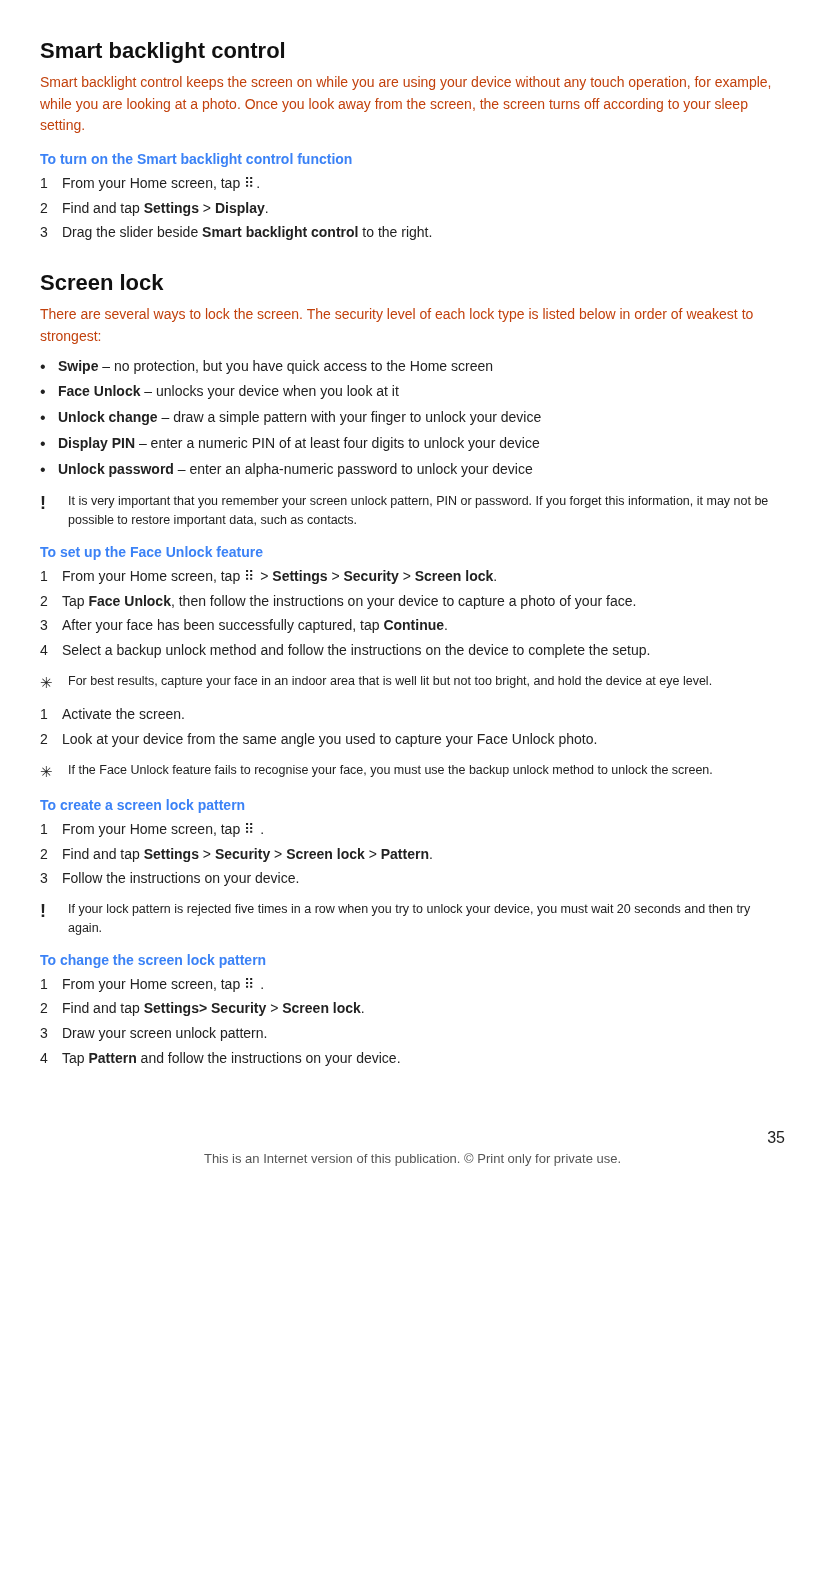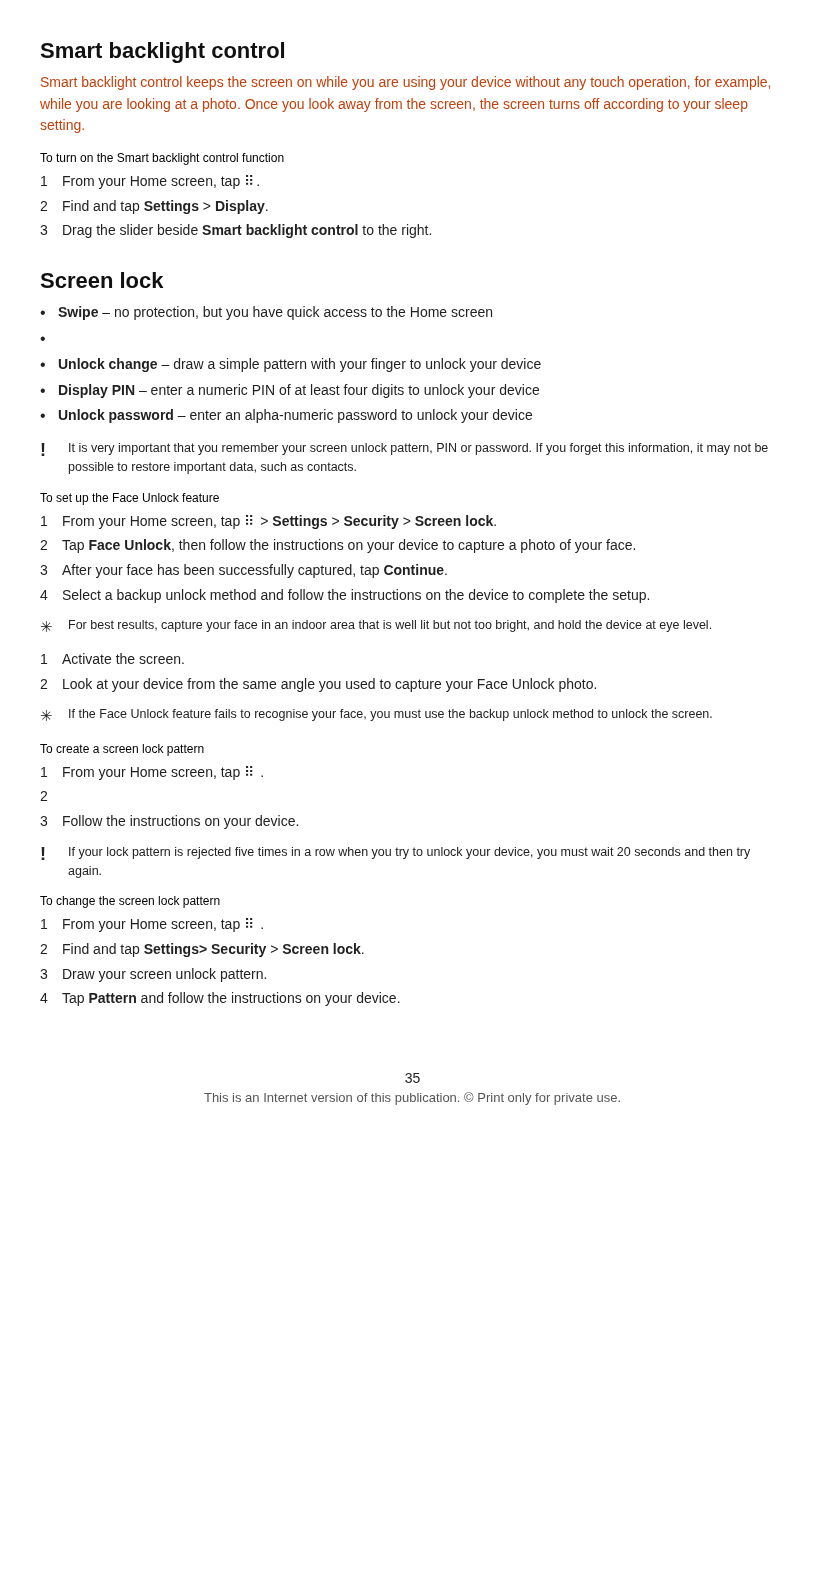--- a/index.html
+++ b/index.html
@@ -19,23 +19,23 @@
       margin-top: 18px;
       color: #111;
     }
     .body-text {
       font-size: 14px;
       line-height: 1.55;
       color: #c2410c;
       margin-bottom: 8px;
     }
     .link-heading {
-      color: #000000;
-      font-size: 12px;
-      font-weight: normal;
+      color: #3b82f6;
+      font-size: 14px;
+      font-weight: bold;
       margin-top: 14px;
       margin-bottom: 6px;
     }
     .numbered-list {
       list-style: none;
       padding: 0;
       margin: 0 0 6px 0;
     }
     .numbered-list li {
       display: flex;
@@ -98,23 +98,23 @@
     b, strong {
       font-weight: bold;
     }
     .page-footer {
       text-align: center;
       margin-top: 60px;
       font-size: 13px;
       color: #555;
     }
     .page-number {
-      font-size: 14px;
-      color: #222;
-      text-align: center;
+      font-size: 16px;
+      color: #222;
+      text-align: right;
       margin-bottom: 4px;
     }
     .section-gap {
       margin-top: 26px;
     }
   </style>
 </head>
 <body>
 
 <div>
@@ -133,28 +133,30 @@
     </li>
     <li>
       <span class="num">3</span>
       <span>Drag the slider beside <b>Smart backlight control</b> to the right.</span>
     </li>
   </ol>
 </div>
 
 <div class="section-gap">
   <h1 class="section-title">Screen lock</h1>
+  <p class="body-text">There are several ways to lock the screen. The security level of each lock type is listed below in order of weakest to strongest:</p>
 
   <ul class="bullet-list">
     <li>
       <span class="dot">•</span>
       <span><b>Swipe</b> – no protection, but you have quick access to the Home screen</span>
     </li>
     <li>
       <span class="dot">•</span>
+      <span><b>Face Unlock</b> – unlocks your device when you look at it</span>
     </li>
     <li>
       <span class="dot">•</span>
       <span><b>Unlock change</b> – draw a simple pattern with your finger to unlock your device</span>
     </li>
     <li>
       <span class="dot">•</span>
       <span><b>Display PIN</b> – enter a numeric PIN of at least four digits to unlock your device</span>
     </li>
     <li>
@@ -210,20 +212,21 @@
   </div>
 
   <p class="link-heading">To create a screen lock pattern</p>
   <ol class="numbered-list">
     <li>
       <span class="num">1</span>
       <span>From your Home screen, tap <span style="letter-spacing:2px;">⠿</span> .</span>
     </li>
     <li>
       <span class="num">2</span>
+      <span>Find and tap <b>Settings</b> &gt; <b>Security</b> &gt; <b>Screen lock</b> &gt; <b>Pattern</b>.</span>
     </li>
     <li>
       <span class="num">3</span>
       <span>Follow the instructions on your device.</span>
     </li>
   </ol>
 
   <div class="notice-block">
     <span class="notice-icon">!</span>
     <span>If your lock pattern is rejected five times in a row when you try to unlock your device, you must wait 20 seconds and then try again.</span>

